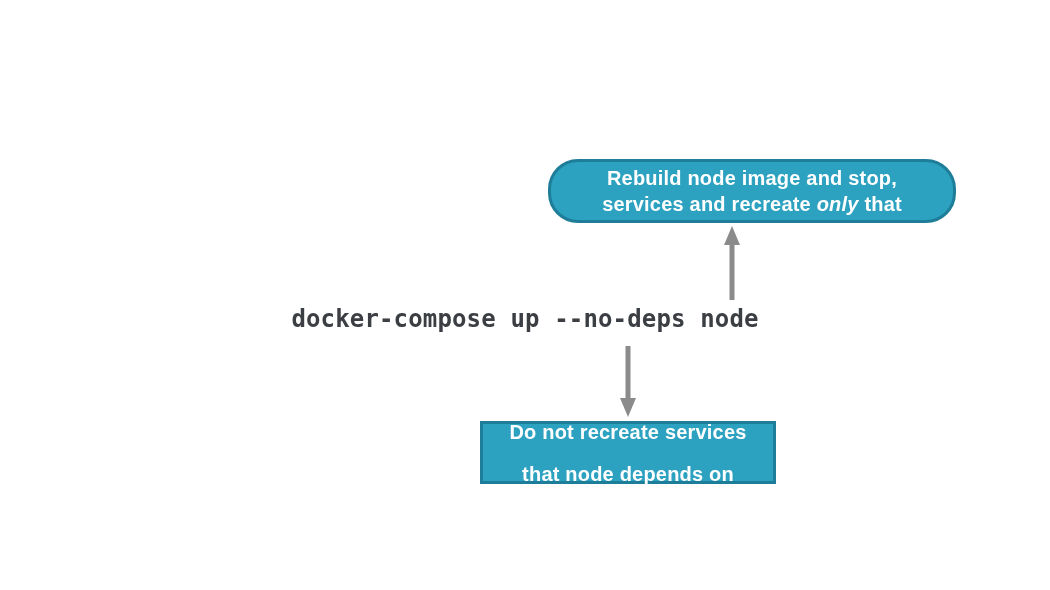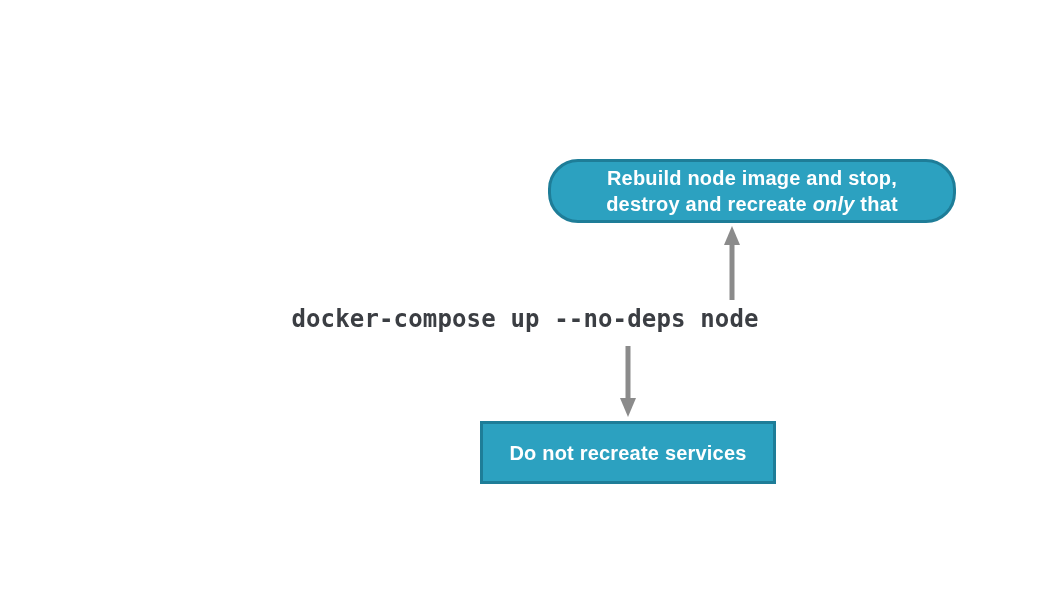--- a/index.html
+++ b/index.html
@@ -68,32 +68,33 @@
   .up-arrow   { left: 722px; top: 226px; }
   .down-arrow { left: 618px; top: 346px; }
 </style>
 </head>
 <body>
 
 <div class="canvas">
 
   <div class="box top-box">
     <div class="box-line">Rebuild node image and stop,</div>
-    <div class="box-line"><span>destroy and recreate </span><i>only</i><span> that</span></div>
+    <div class="box-line"><span>services and recreate </span><i>only</i><span> that</span></div>
   </div>
 
   <svg class="arrow up-arrow" width="20" height="76" viewBox="0 0 20 76">
     <line x1="10" y1="74" x2="10" y2="16" stroke-width="5" stroke="#8B8B8B"></line>
     <polygon points="10,0 2,19 18,19" fill="#8B8B8B"></polygon>
   </svg>
 
   <div class="command">docker-compose up --no-deps node</div>
 
   <svg class="arrow down-arrow" width="20" height="71" viewBox="0 0 20 71">
     <line x1="10" y1="0" x2="10" y2="53" stroke-width="5" stroke="#8B8B8B"></line>
     <polygon points="10,71 2,52 18,52" fill="#8B8B8B"></polygon>
   </svg>
 
   <div class="box bottom-box">
     <div class="box-line">Do not recreate services</div>
+    <div class="box-line">that node depends on</div>
   </div>
 
 </div>
 
 </body></html>

